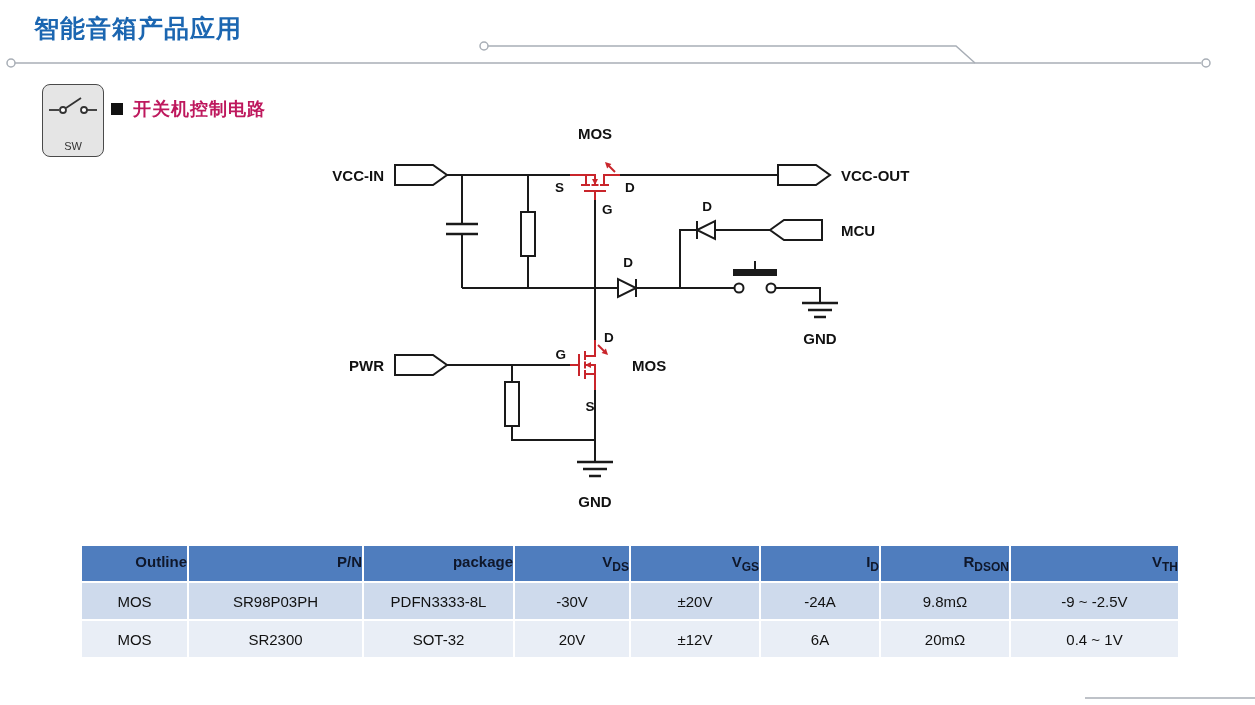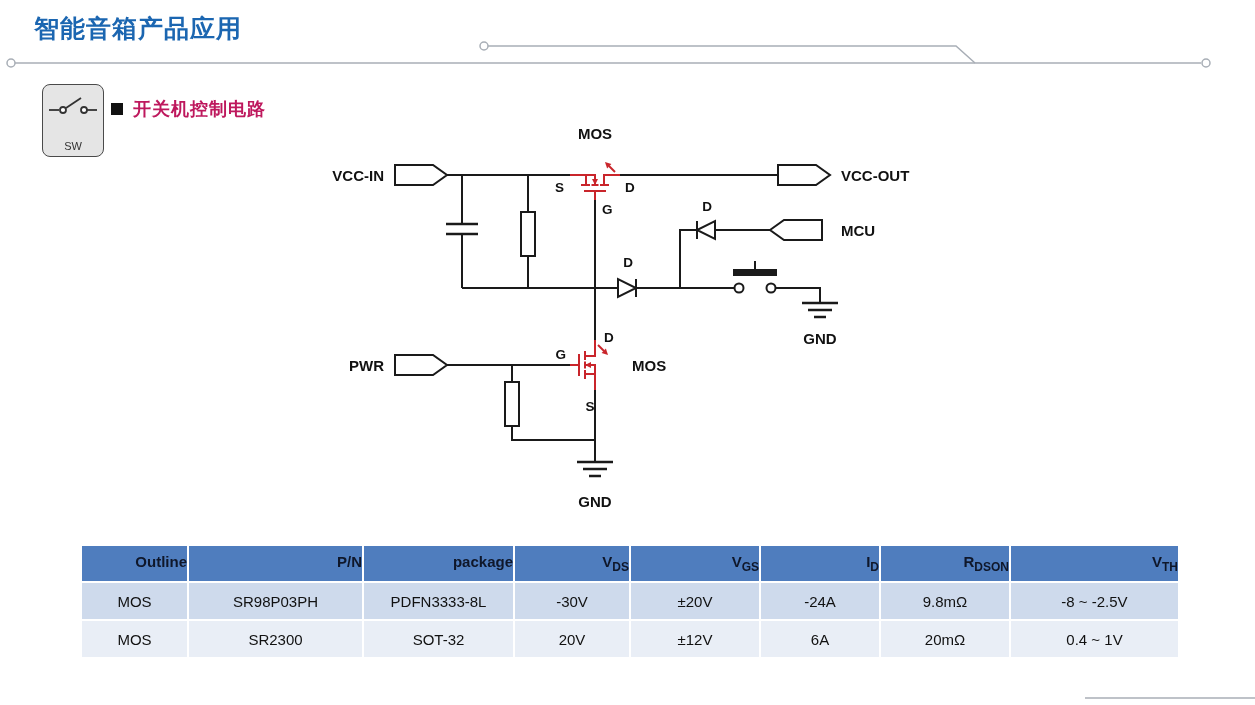--- a/index.html
+++ b/index.html
@@ -208,21 +208,21 @@
     </thead>
     <tbody>
       <tr>
         <td>MOS</td>
         <td>SR98P03PH</td>
         <td>PDFN3333-8L</td>
         <td>-30V</td>
         <td>±20V</td>
         <td>-24A</td>
         <td>9.8mΩ</td>
-        <td>-8 ~ -2.5V</td>
+        <td>-9 ~ -2.5V</td>
       </tr>
       <tr>
         <td>MOS</td>
         <td>SR2300</td>
         <td>SOT-32</td>
         <td>20V</td>
         <td>±12V</td>
         <td>6A</td>
         <td>20mΩ</td>
         <td>0.4 ~ 1V</td>

